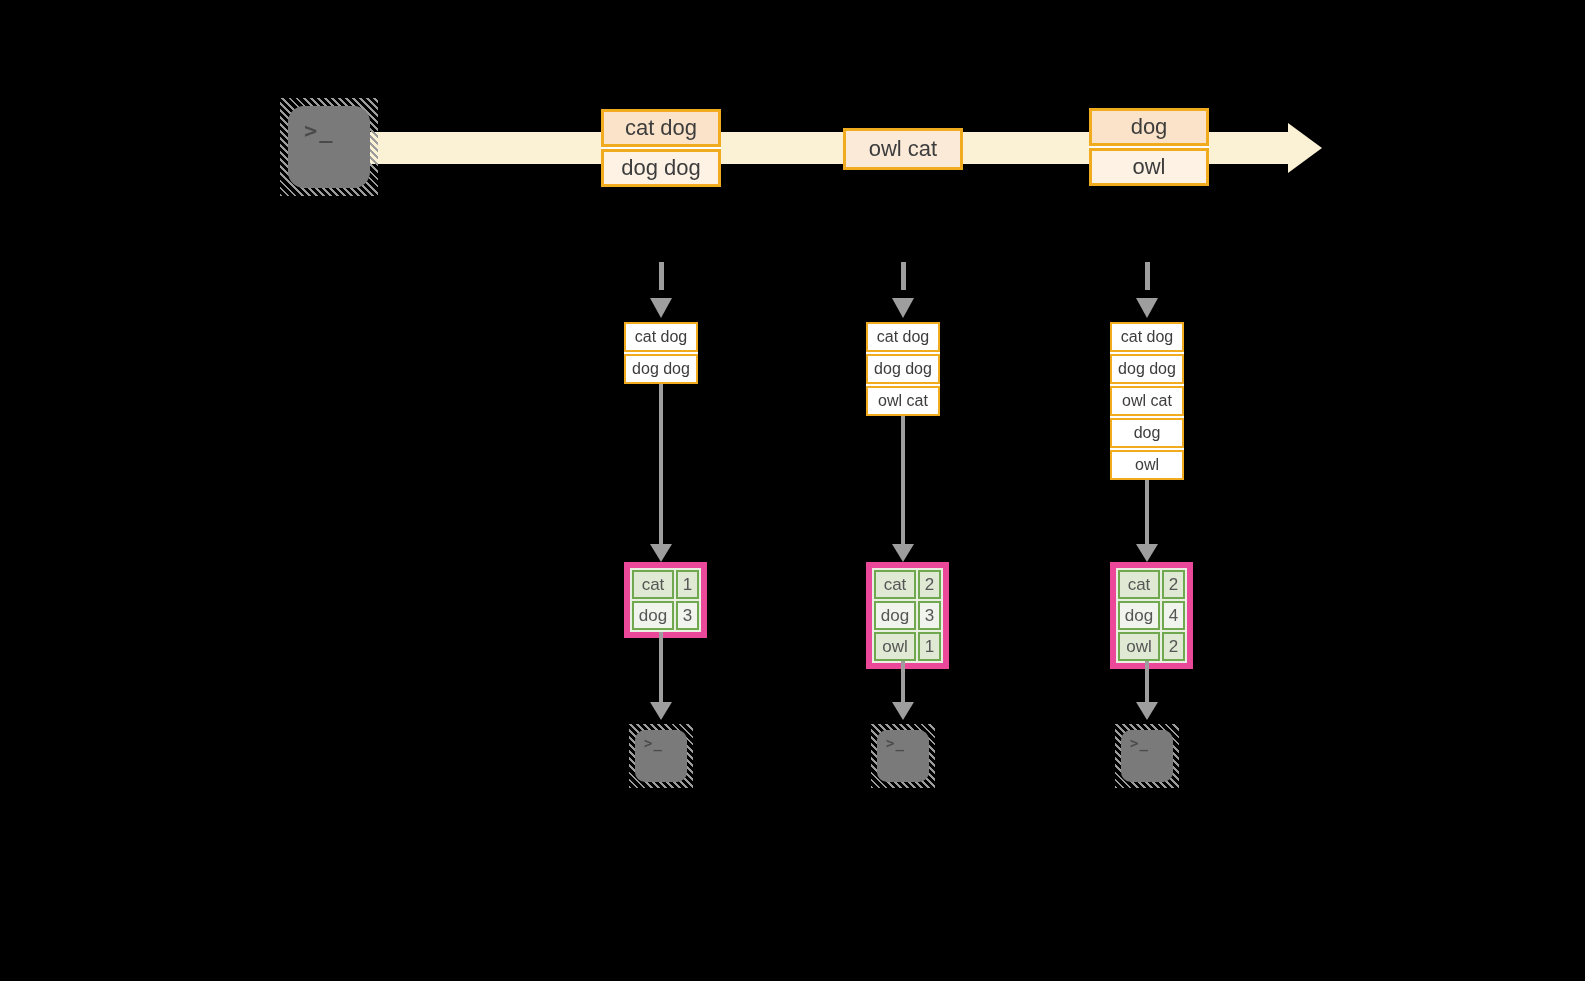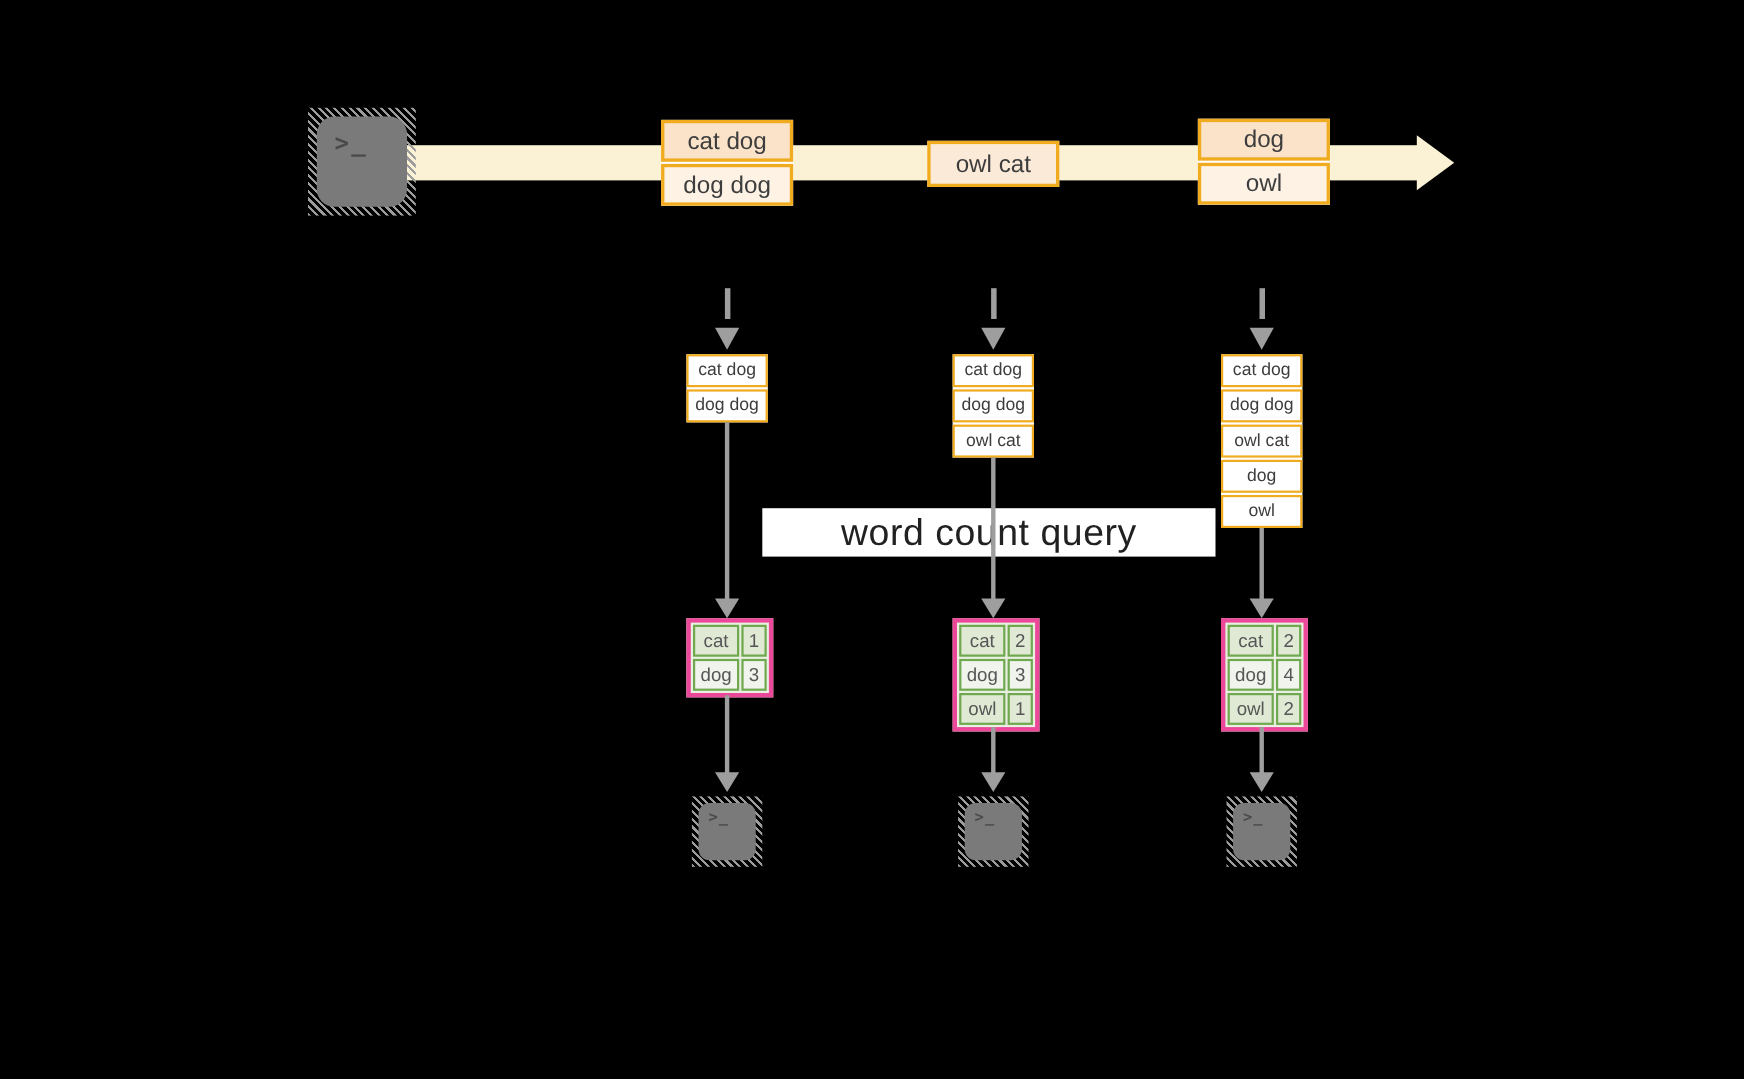--- a/index.html
+++ b/index.html
@@ -56,21 +56,21 @@
   .l-bot1{top:632px;height:72px;} .l-bot23{top:661px;height:43px;}
   .h-bot{top:702px;}
 
   
   .query{position:absolute;left:693px;top:462px;width:412px;height:44px;background:#fff;
          z-index:2;display:flex;align-items:center;justify-content:center;
          font-size:34px;font-weight:300;color:#212121;letter-spacing:0.5px;}
 
   
   .wtable{position:absolute;top:562px;display:grid;grid-template-columns:42px 23px;
-          gap:2px;padding:2px;border:4px solid #ec4899;background:#E9EFE1;}
+          gap:2px;padding:2px;border:6px solid #ec4899;background:#E9EFE1;}
   .wcell{box-sizing:border-box;height:29px;border:2px solid #6FA84F;display:flex;
          align-items:center;justify-content:center;font-size:17px;color:#565656;}
   .ra{background:#DFE9D3;} .rb{background:#F0F4EC;}
   .g1{left:624px;} .g2{left:866px;} .g3{left:1110px;}
 </style>
 </head>
 <body>
 
 <div class="canvas">
 
@@ -112,21 +112,20 @@
     <div class="ebox">owl cat</div>
   </div>
   <div class="buffer b3">
     <div class="ebox">cat dog</div>
     <div class="ebox">dog dog</div>
     <div class="ebox">owl cat</div>
     <div class="ebox">dog</div>
     <div class="ebox">owl</div>
   </div>
 
-  <div class="query">word count query</div>
 
   <div class="vline c1 l-mid1"></div>
   <div class="vhead h1 h-mid"></div>
   <div class="vline c2 l-mid2"></div>
   <div class="vhead h2 h-mid"></div>
   <div class="vline c3 l-mid3"></div>
   <div class="vhead h3 h-mid"></div>
 
   <div class="wtable g1">
     <div class="wcell ra">cat</div>

